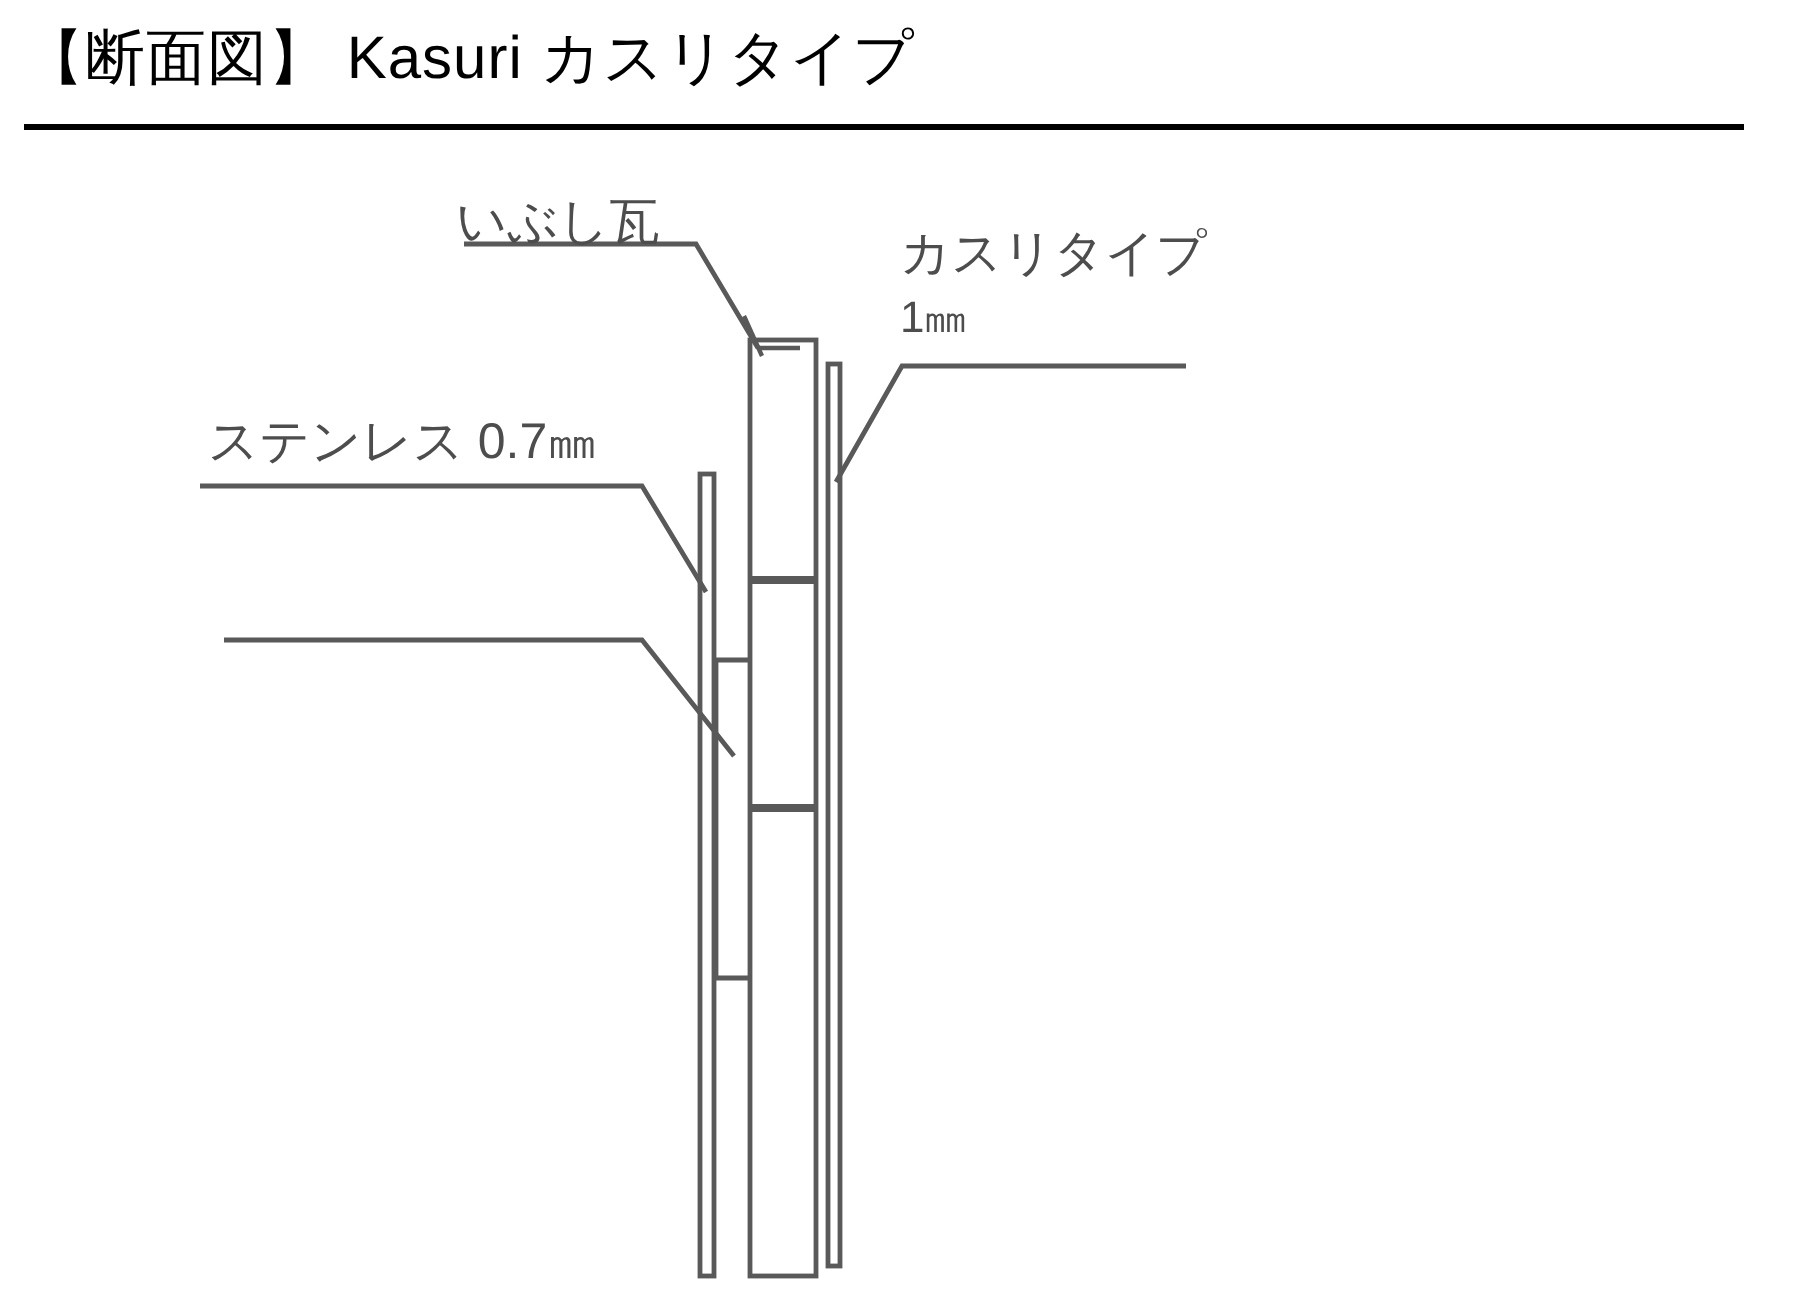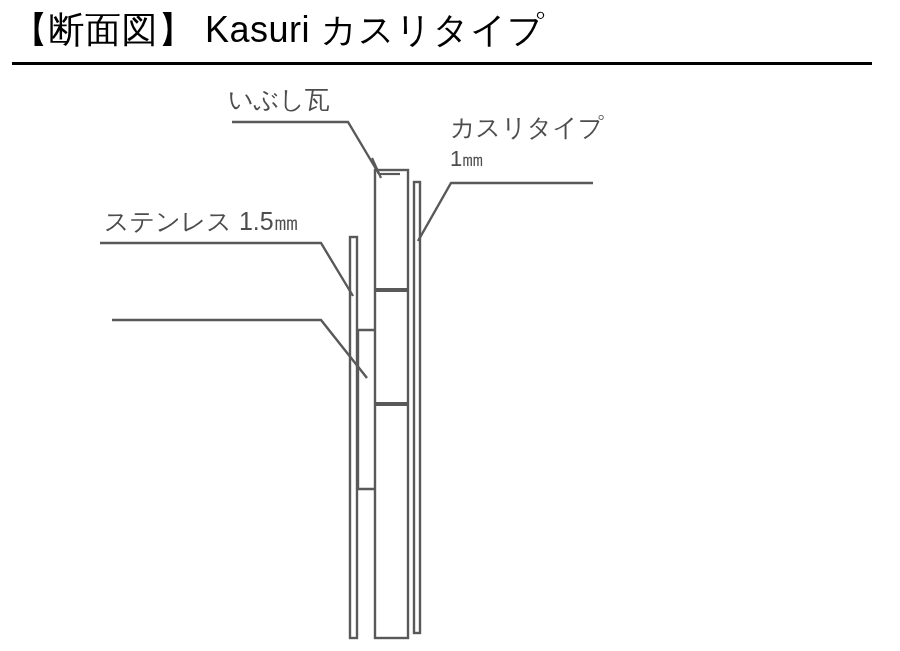--- a/index.html
+++ b/index.html
@@ -26,21 +26,21 @@
     position: absolute;
     left: 0;
     top: 0;
     width: 900px;
     height: 66px;
   }
   #page-title {
     position: absolute;
     left: 12px;
     top: 8px;
-    font-size: 36px;
+    font-size: 30px;
     line-height: 44px;
     letter-spacing: 0.5px;
     color: #000000;
     white-space: nowrap;
     font-weight: 400;
   }
   #title-rule {
     position: absolute;
     left: 12px;
     top: 62px;
@@ -67,21 +67,21 @@
     font-size: 25px;
     line-height: 31px;
     color: #4d4d4d;
     white-space: nowrap;
     font-weight: 400;
   }
   .callout .unit {
     font-size: 22px;
     letter-spacing: -0.5px;
   }
-  #label-ibushi      { left: 228px; top: 84px; text-align: center; }
+  #label-ibushi      { left: 228px; top: 96px; text-align: center; }
   #label-steel-1mm   { left: 450px; top: 112px; }
   #label-steel-15mm  { left: 104px; top: 206px; }
   #label-acrylic-5mm { left: 114px; top: 281px; }
 </style>
 </head>
 <body>
 
 <div id="page">
 
   <div id="title-bar">
@@ -138,17 +138,17 @@
   <div class="callout" id="label-ibushi">
     <span>いぶし瓦</span>
   </div>
 
   <div class="callout" id="label-steel-1mm">
     <div>カスリタイプ</div>
     <div class="unit">1㎜</div>
   </div>
 
   <div class="callout" id="label-steel-15mm">
-    <span>ステンレス 1.5㎜</span>
+    <span>ステンレス 0.7㎜</span>
   </div>
 
 
 </div>
 
 </body></html>

